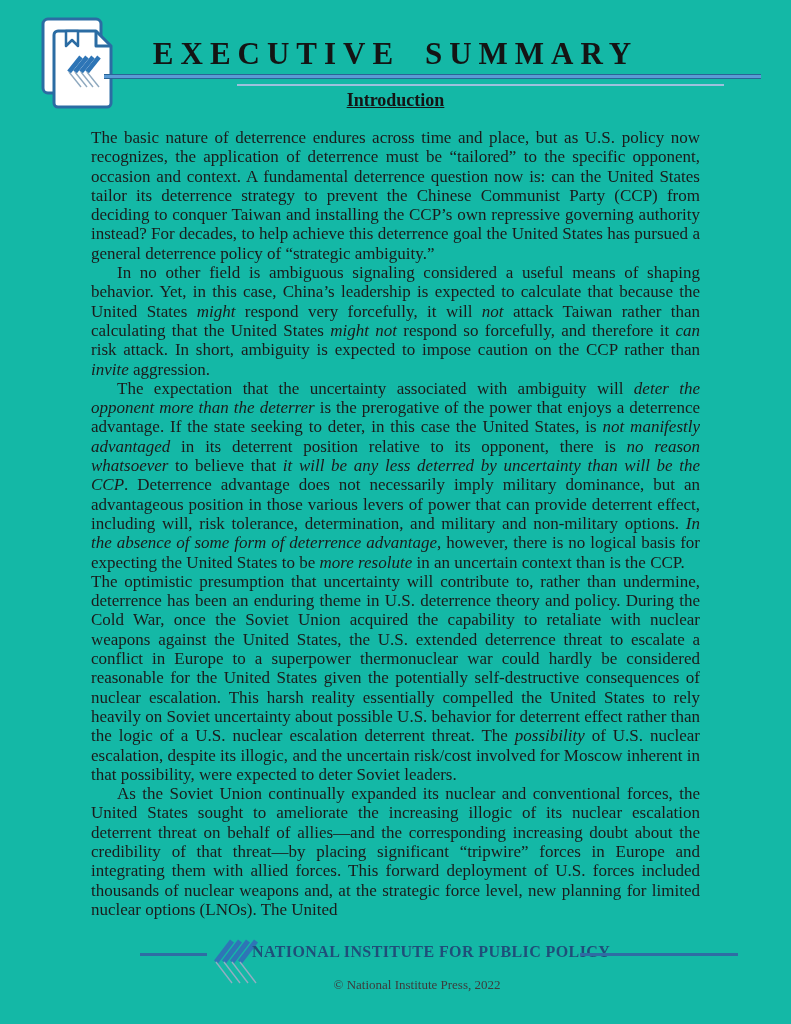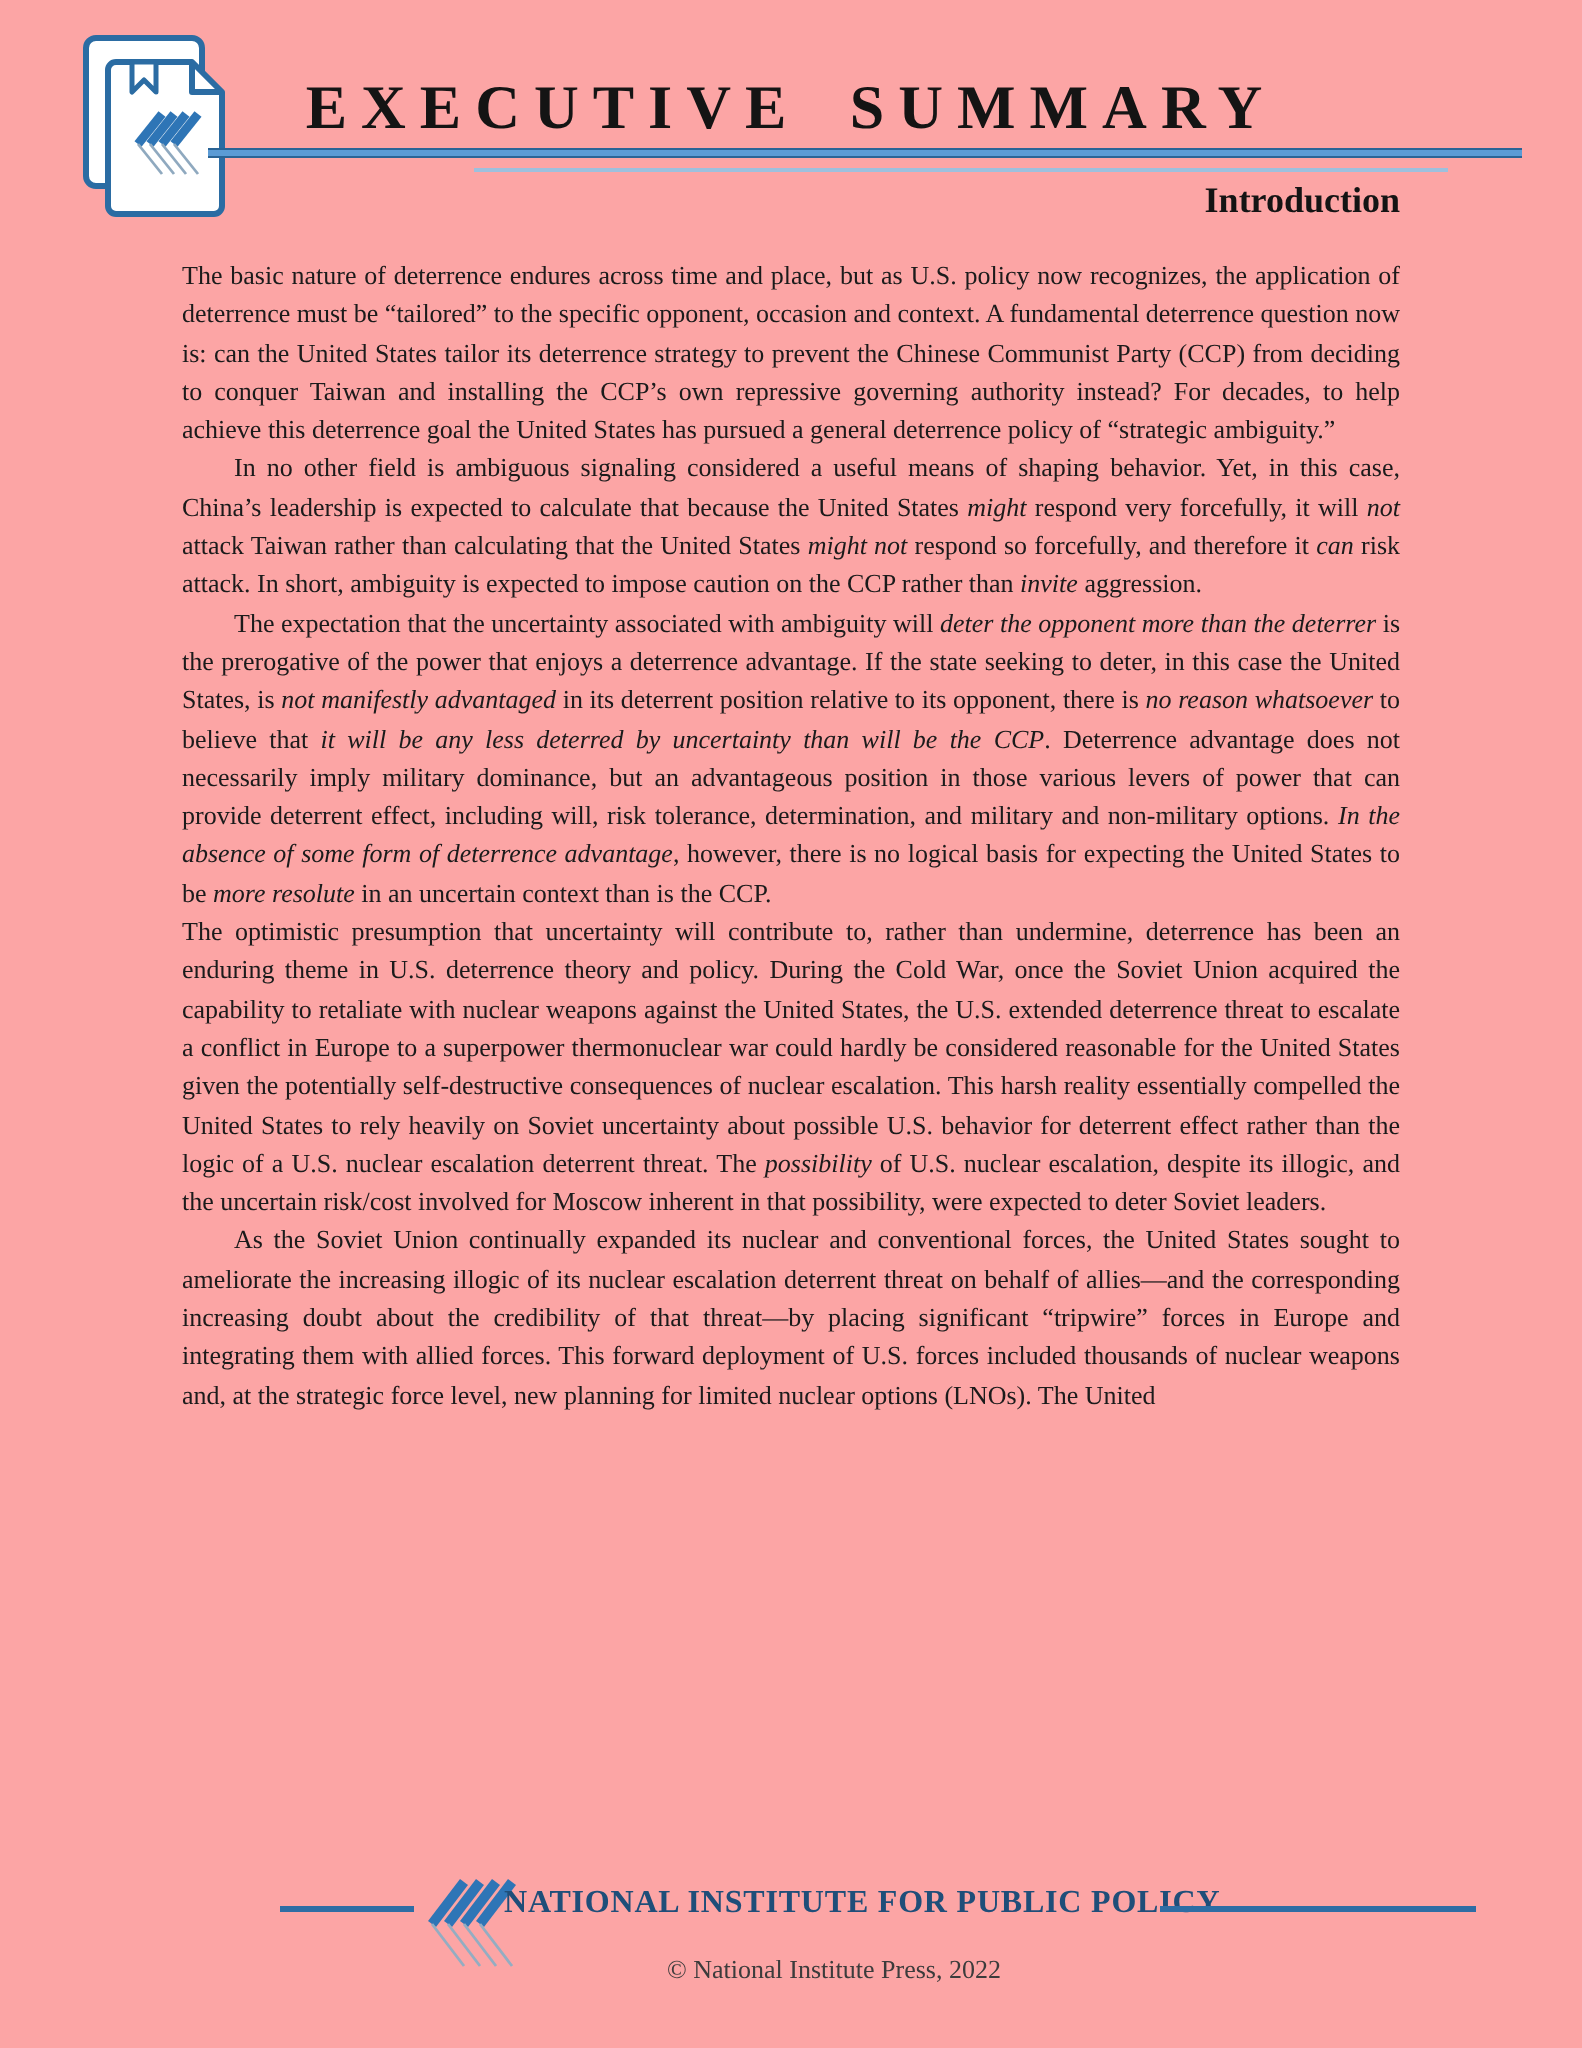--- a/index.html
+++ b/index.html
@@ -1,20 +1,20 @@
 <!DOCTYPE html>
 <html><head>
 <meta charset="utf-8">
 <style>
   html, body { margin: 0; padding: 0; background: #e8e8e8; }
   .page {
     position: relative;
     width: 791px;
     height: 1024px;
-    background: #fca5a5;
+    background: #14b8a6;
     margin: 0 auto;
     overflow: hidden;
     font-family: "Liberation Serif", "DejaVu Serif", serif;
     color: #1b1b1b;
   }
 
   
   .doc-logo {
     position: absolute;
     left: 36px;
@@ -57,32 +57,33 @@
 
   
   .doc-main {
     position: absolute;
     left: 91px;
     top: 90px;
     width: 609px;
   }
   .section-heading {
     margin: 0 0 17px 0;
-    text-align: right;
+    text-align: center;
     font-size: 18px;
     font-weight: bold;
     color: #141414;
+    text-decoration: underline;
   }
   .section-cold-war .section-heading {
     margin-top: 27px;
     margin-bottom: 20px;
   }
   .body-para {
     margin: 0;
-    font-size: 13px;
+    font-size: 17px;
     line-height: 19.3px;
     text-align: justify;
     color: #1b1b1b;
   }
   .body-para.indent { text-indent: 26px; }
   .body-para em { font-weight: inherit; }
 
   
   .doc-footer {
     position: absolute;

